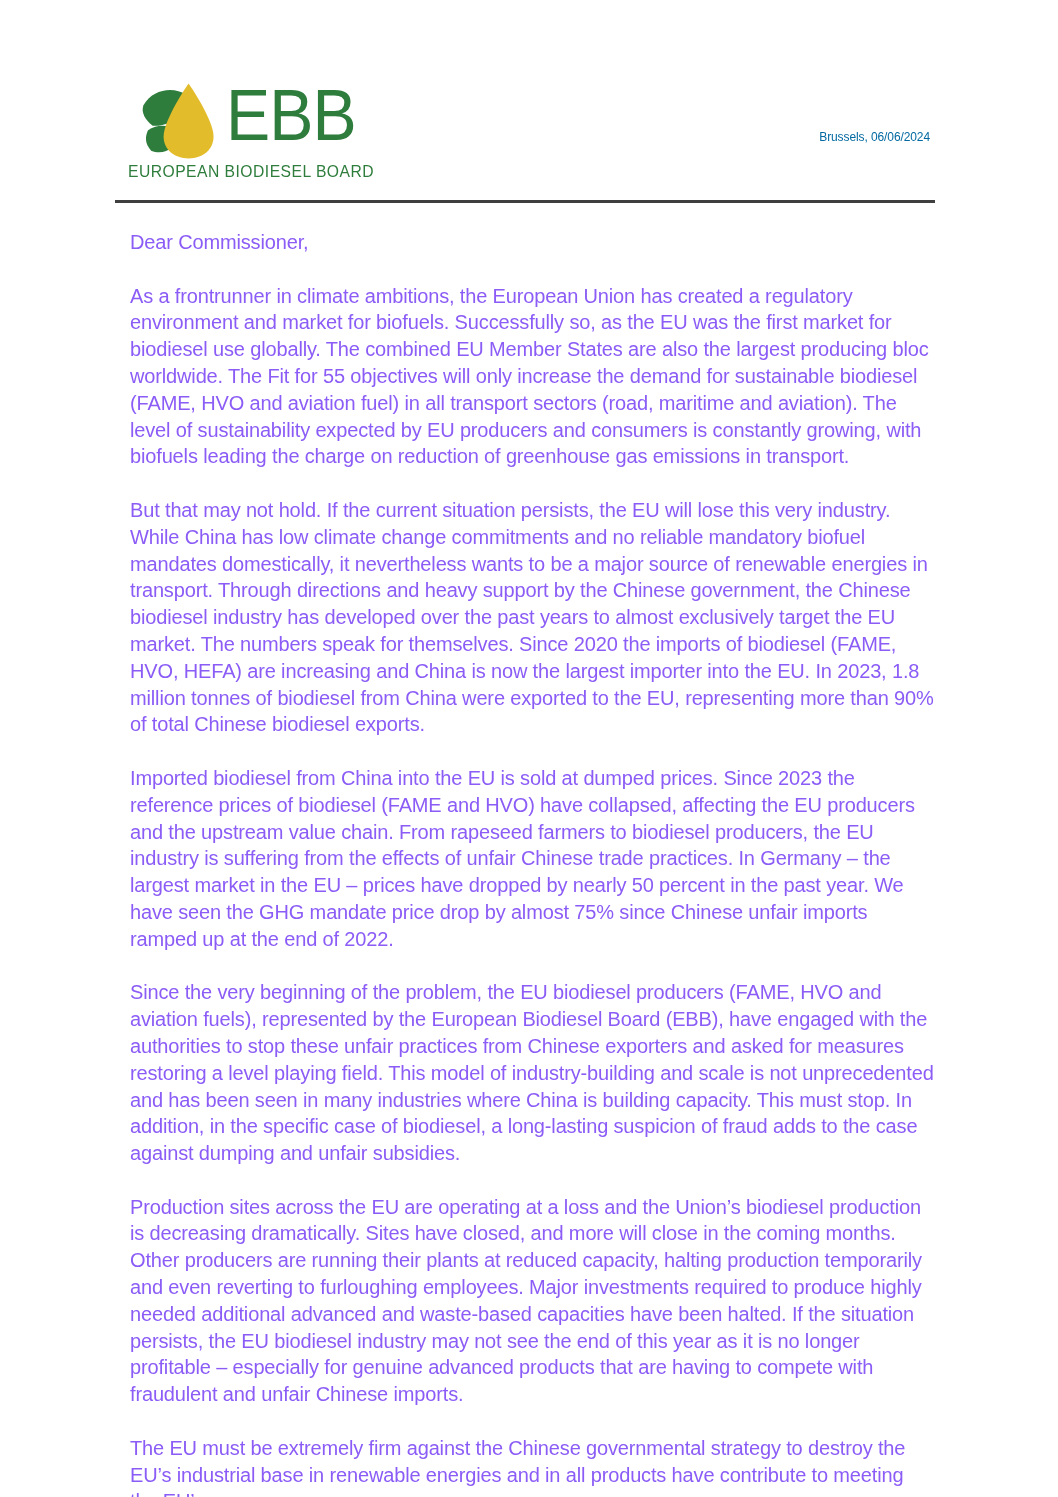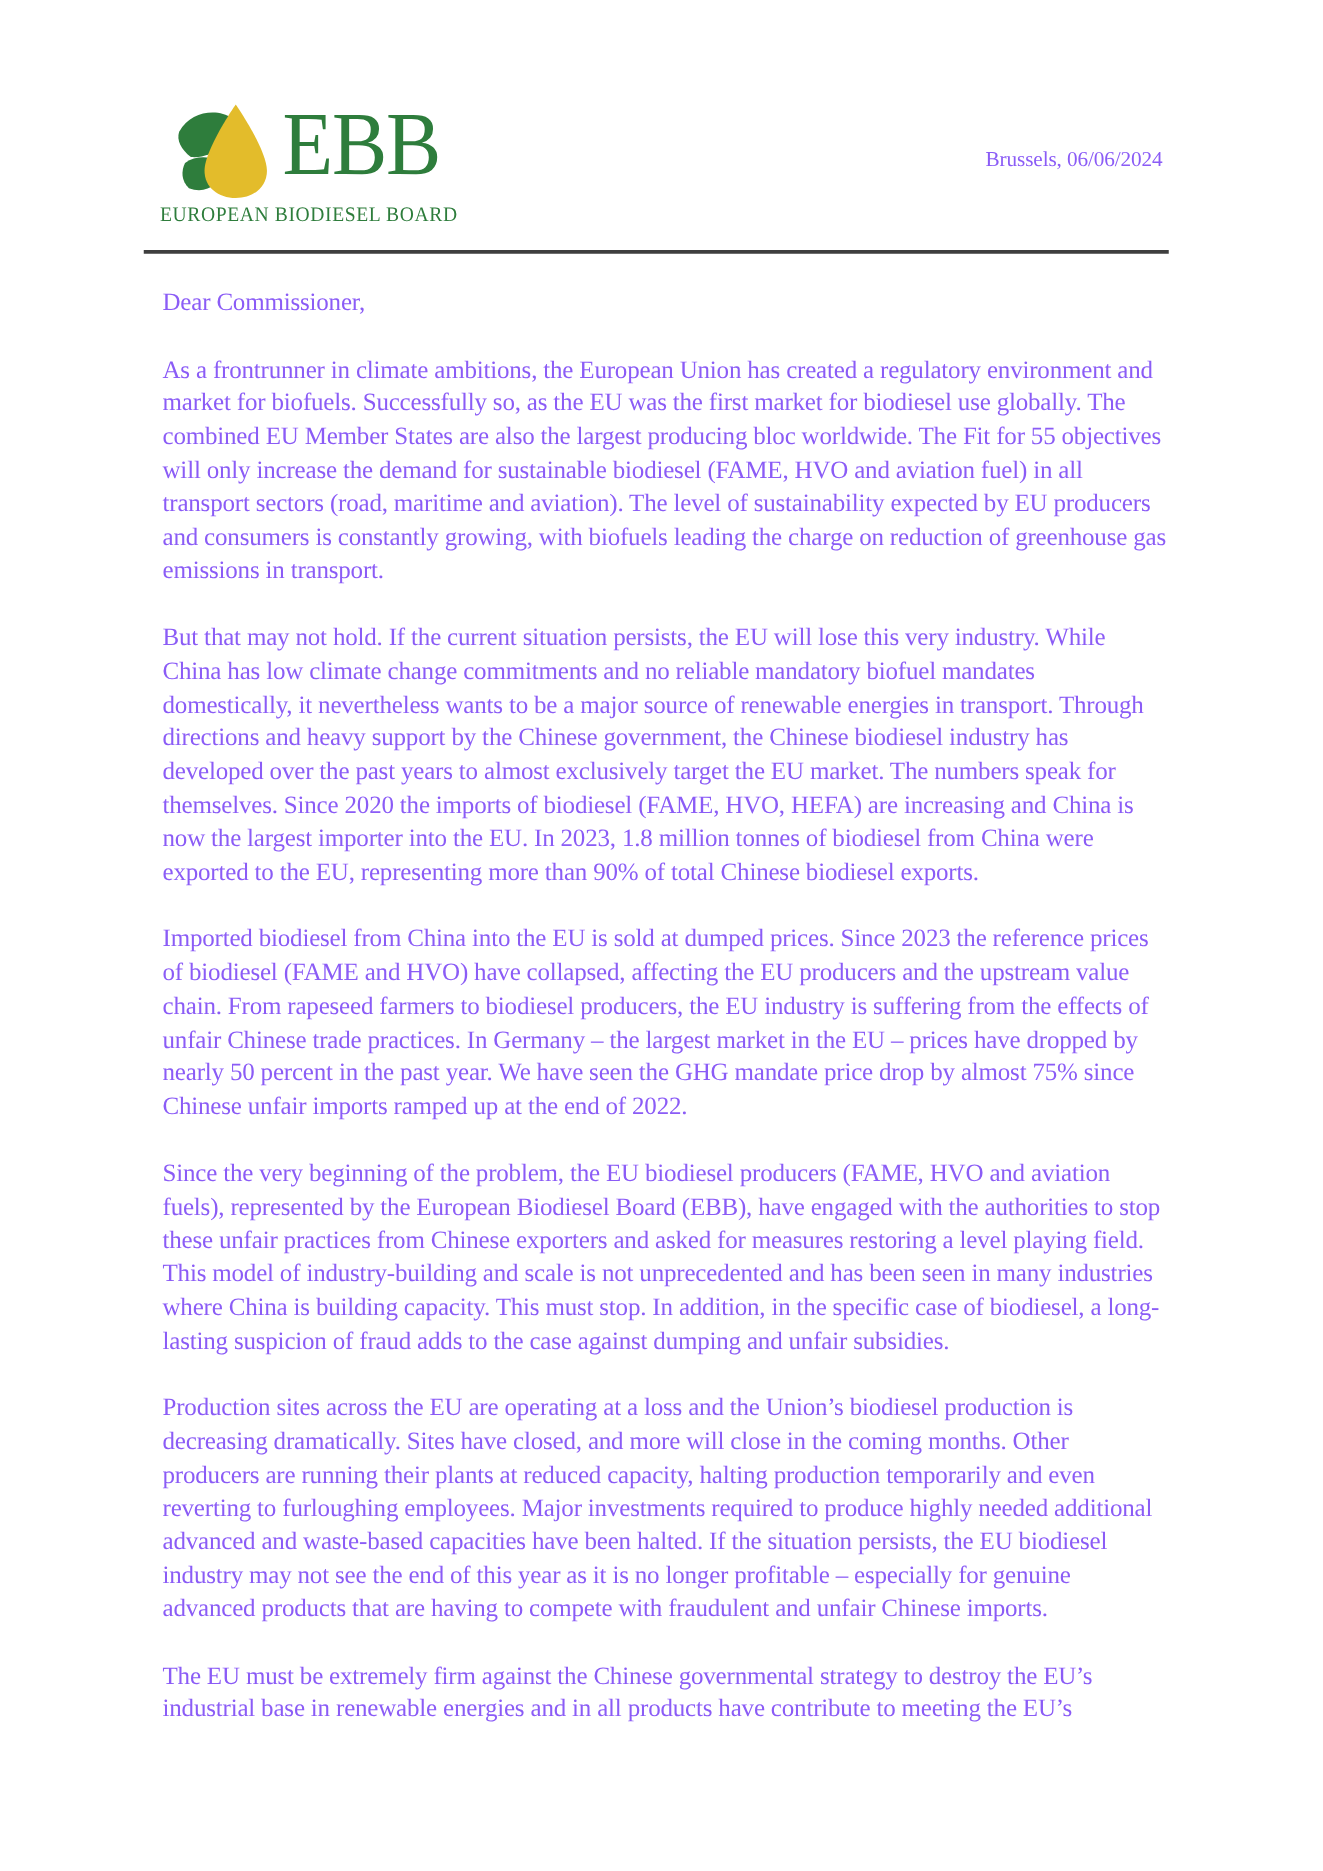--- a/index.html
+++ b/index.html
@@ -3,21 +3,21 @@
 <meta charset="utf-8">
 <style>
   * { margin: 0; padding: 0; box-sizing: border-box; }
   html, body { background: #ffffff; }
   .page {
     position: relative;
     width: 1058px;
     height: 1497px;
     margin: 0 auto;
     background: #ffffff;
-    font-family: Liberation Serif, serif;
+    font-family: Liberation Sans, sans-serif;
     color: #3c3c3c;
     overflow: hidden;
   }
 
   
   .logo {
     position: absolute;
     top: 82px;
     left: 128px;
     width: 230px;
@@ -48,24 +48,24 @@
     font-weight: 400;
     color: var(--green, #2E7D3C);
     letter-spacing: 0.5px;
     white-space: nowrap;
     transform: scaleX(0.95);
     transform-origin: left top;
   }
 
   .dateline {
     position: absolute;
-    top: 118px;
+    top: 130px;
     right: 128px;
-    font-size: 17px;
-    color: #8b5cf6;
+    font-size: 12px;
+    color: #0369a1;
     letter-spacing: -0.1px;
   }
 
   .rule {
     position: absolute;
     top: 200px;
     left: 115px;
     width: 820px;
     height: 3px;
     background: #3f3f3f;

